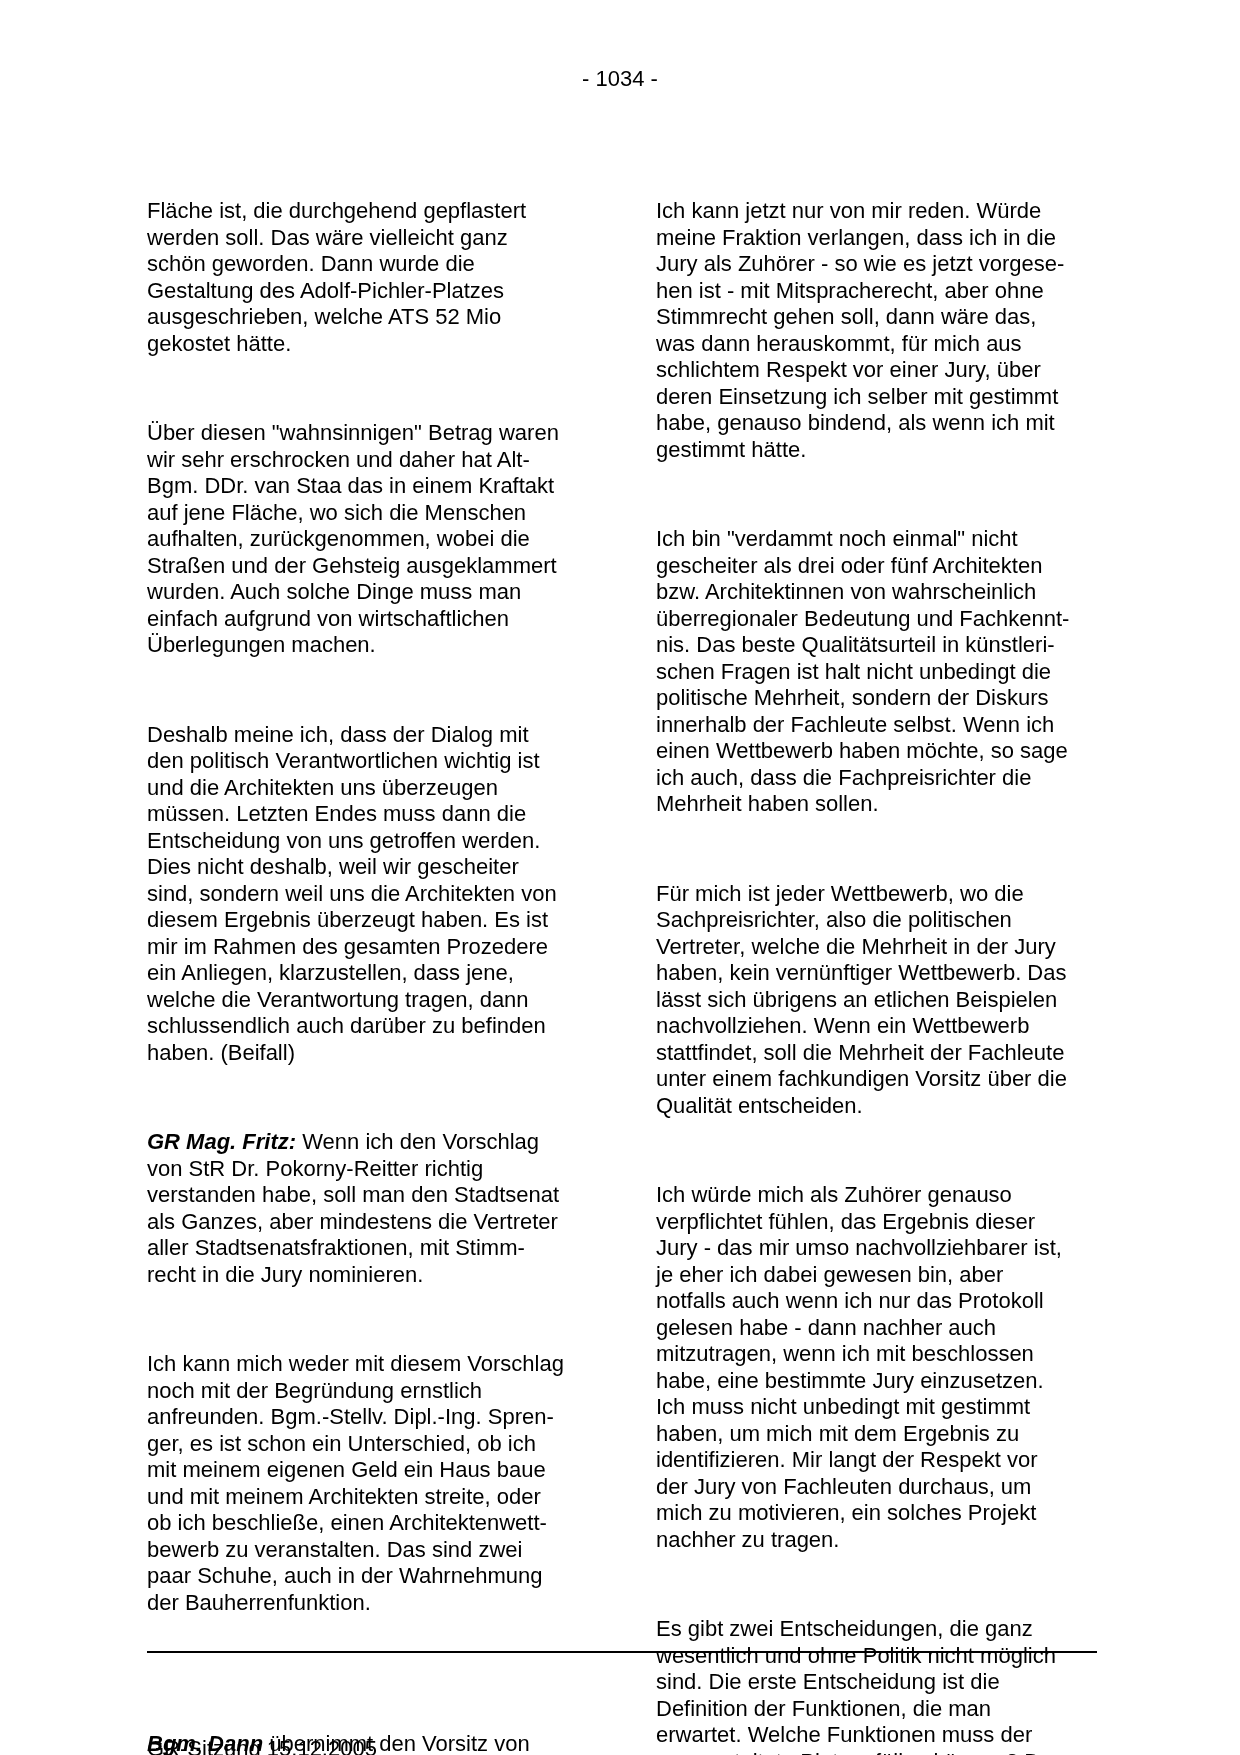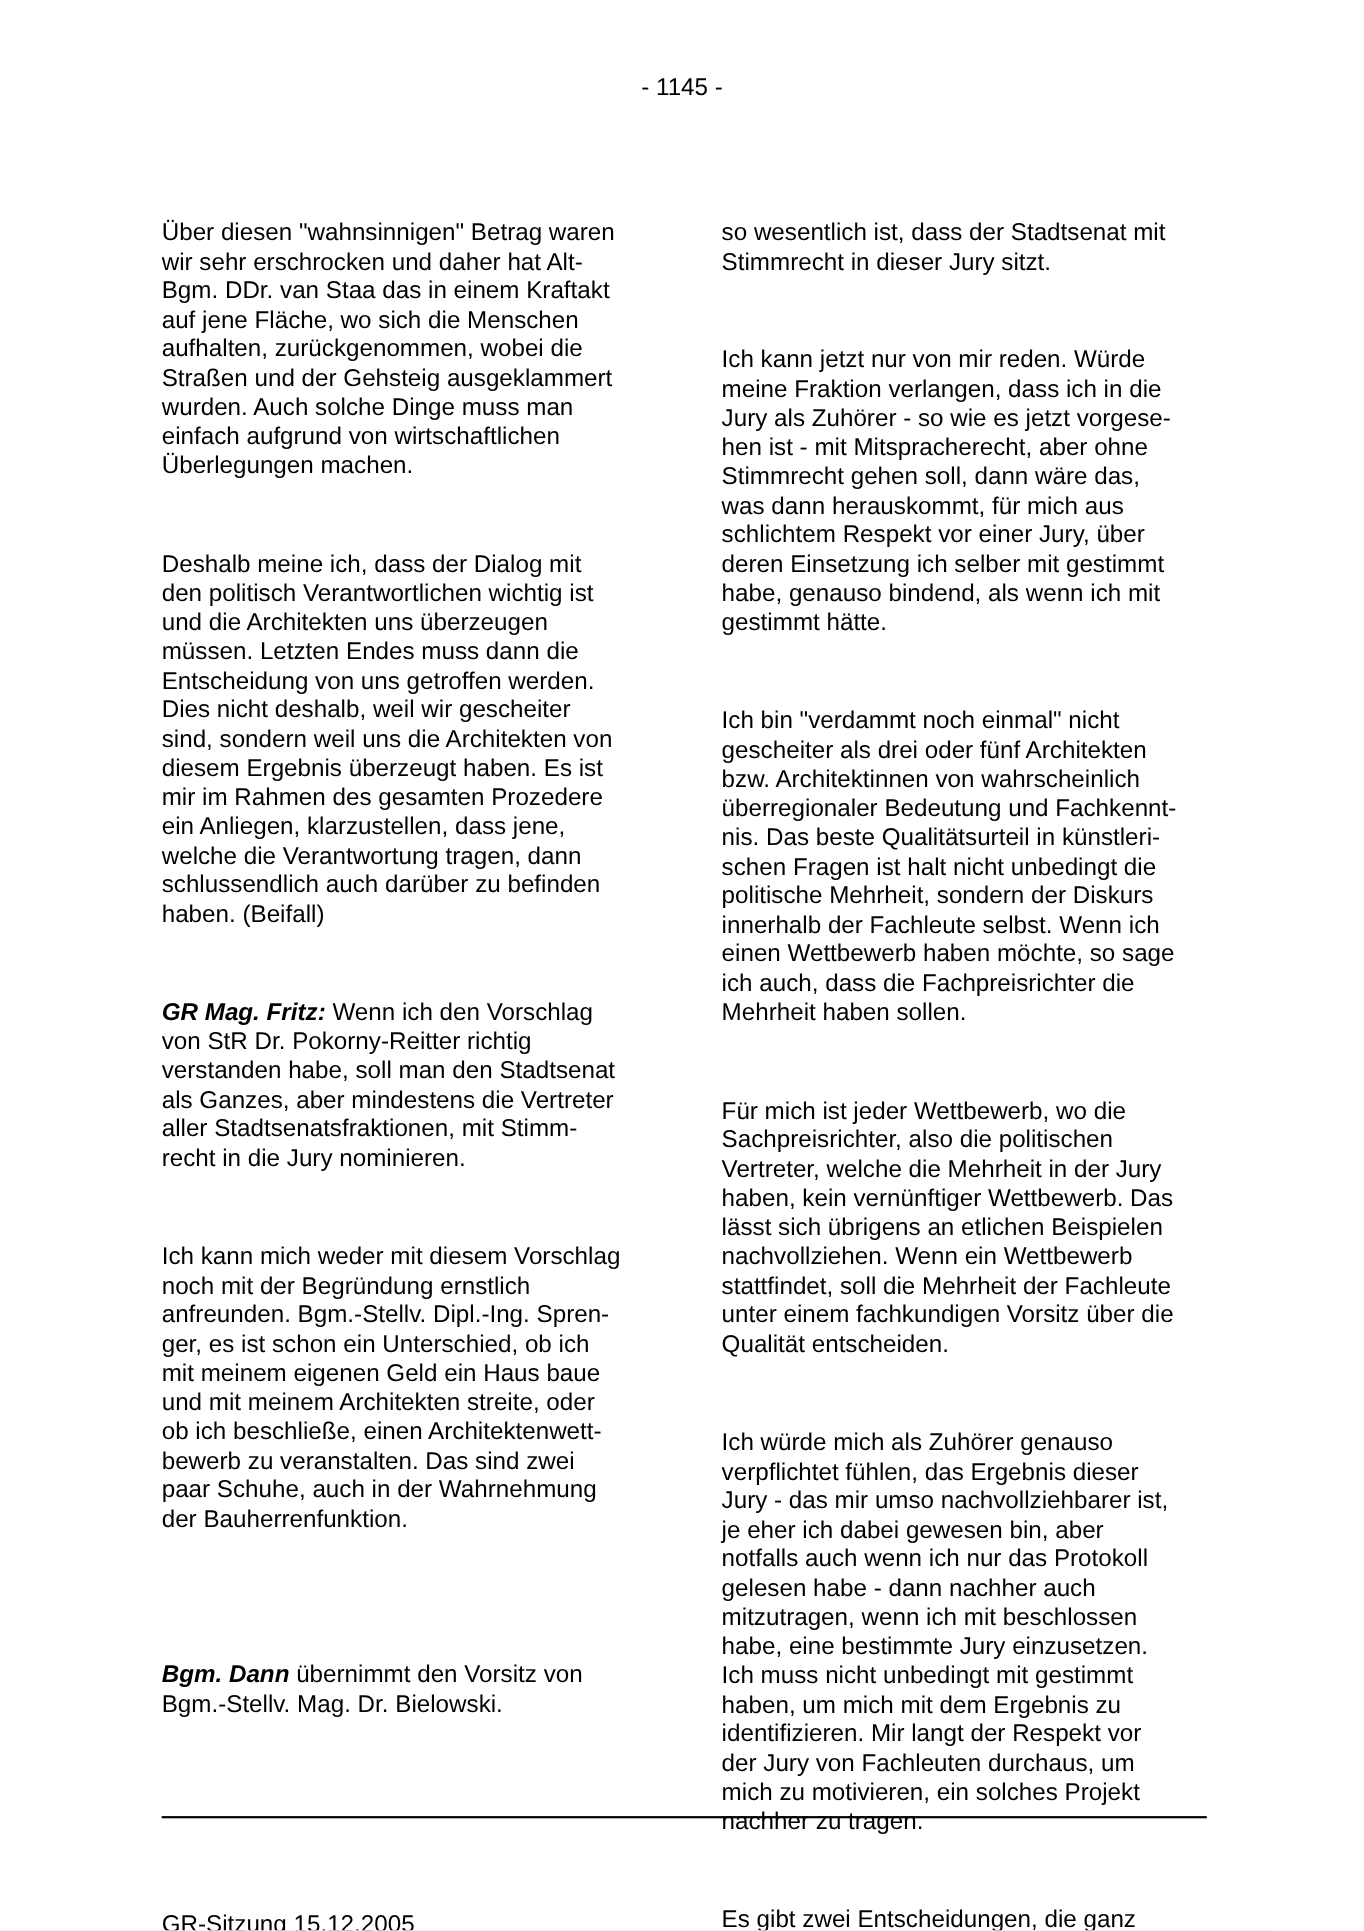--- a/index.html
+++ b/index.html
@@ -51,23 +51,29 @@
     top: 1736px;
     font-size: 22px;
     line-height: 26px;
   }
 </style>
 </head>
 <body>
 
 <div class="page">
 
-  <div class="page-number">- 1145 -</div>
+  <div class="page-number">- 1034 -</div>
 
   <div class="column column-left">
+    <p>Fläche ist, die durchgehend gepflastert
+werden soll. Das wäre vielleicht ganz
+schön geworden. Dann wurde die
+Gestaltung des Adolf-Pichler-Platzes
+ausgeschrieben, welche ATS 52 Mio
+gekostet hätte.</p>
     <p>Über diesen "wahnsinnigen" Betrag waren
 wir sehr erschrocken und daher hat Alt-
 Bgm. DDr. van Staa das in einem Kraftakt
 auf jene Fläche, wo sich die Menschen
 aufhalten, zurückgenommen, wobei die
 Straßen und der Gehsteig ausgeklammert
 wurden. Auch solche Dinge muss man
 einfach aufgrund von wirtschaftlichen
 Überlegungen machen.</p>
     <p>Deshalb meine ich, dass der Dialog mit
@@ -98,22 +104,20 @@
 ob ich beschließe, einen Architektenwett-
 bewerb zu veranstalten. Das sind zwei
 paar Schuhe, auch in der Wahrnehmung
 der Bauherrenfunktion.</p>
     <p class="gap-large"><span class="speaker">Bgm. Dann</span><span> übernimmt den Vorsitz von
 Bgm.-Stellv. Mag. Dr. Bielowski.</span></p>
     
   </div>
 
   <div class="column column-right">
-    <p>so wesentlich ist, dass der Stadtsenat mit
-Stimmrecht in dieser Jury sitzt.</p>
     <p>Ich kann jetzt nur von mir reden. Würde
 meine Fraktion verlangen, dass ich in die
 Jury als Zuhörer - so wie es jetzt vorgese-
 hen ist - mit Mitspracherecht, aber ohne
 Stimmrecht gehen soll, dann wäre das,
 was dann herauskommt, für mich aus
 schlichtem Respekt vor einer Jury, über
 deren Einsetzung ich selber mit gestimmt
 habe, genauso bindend, als wenn ich mit
 gestimmt hätte.</p>

